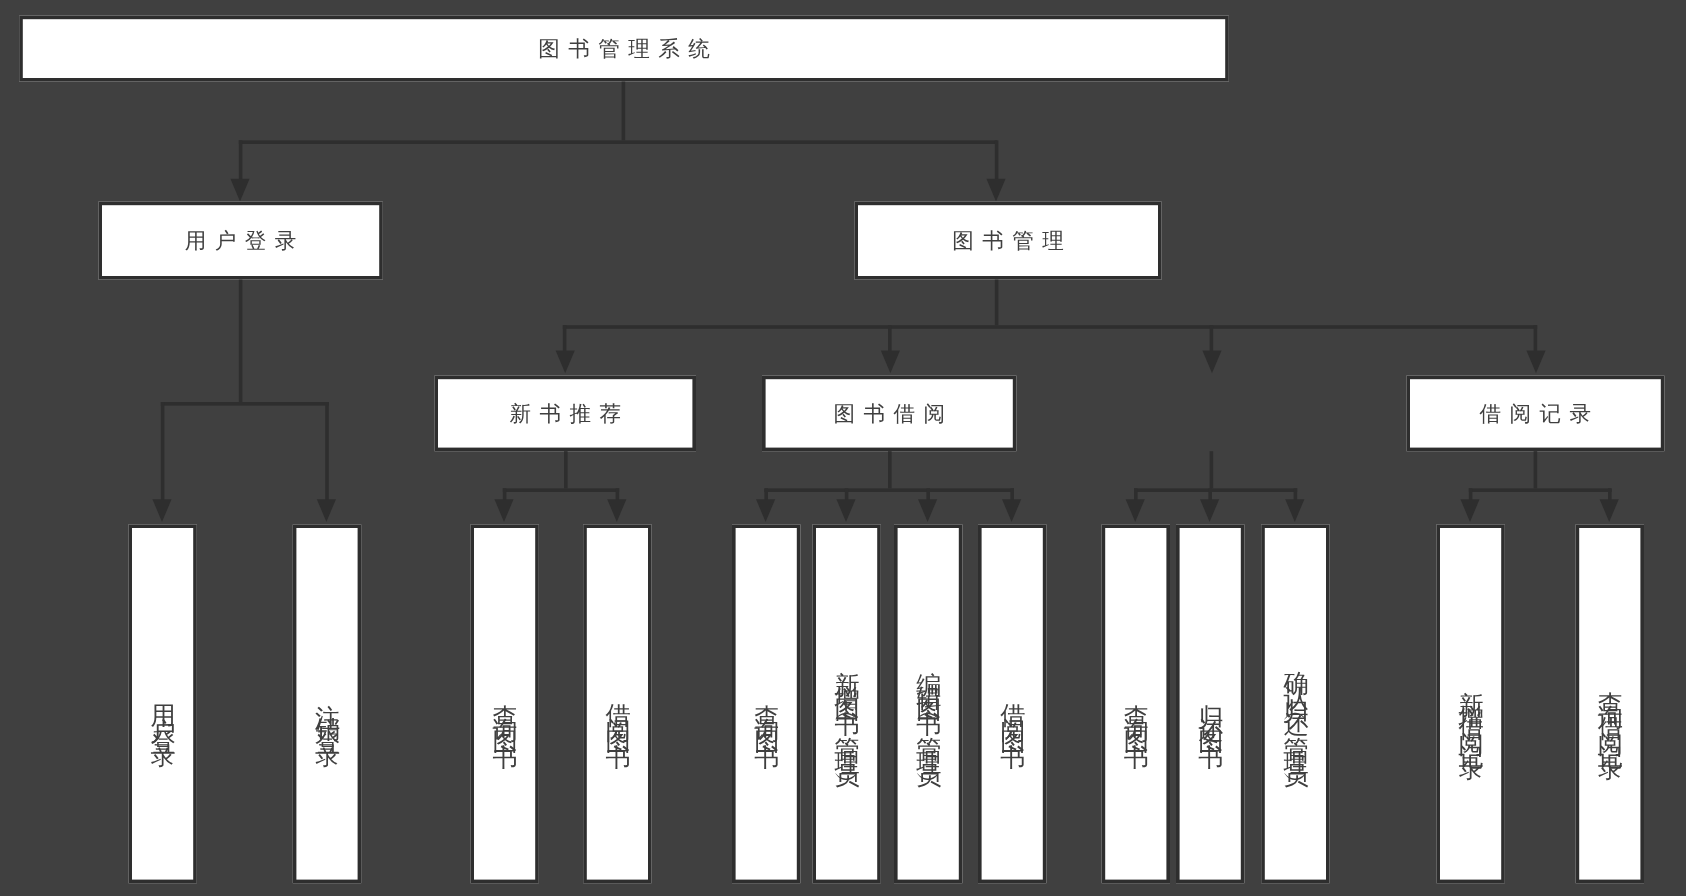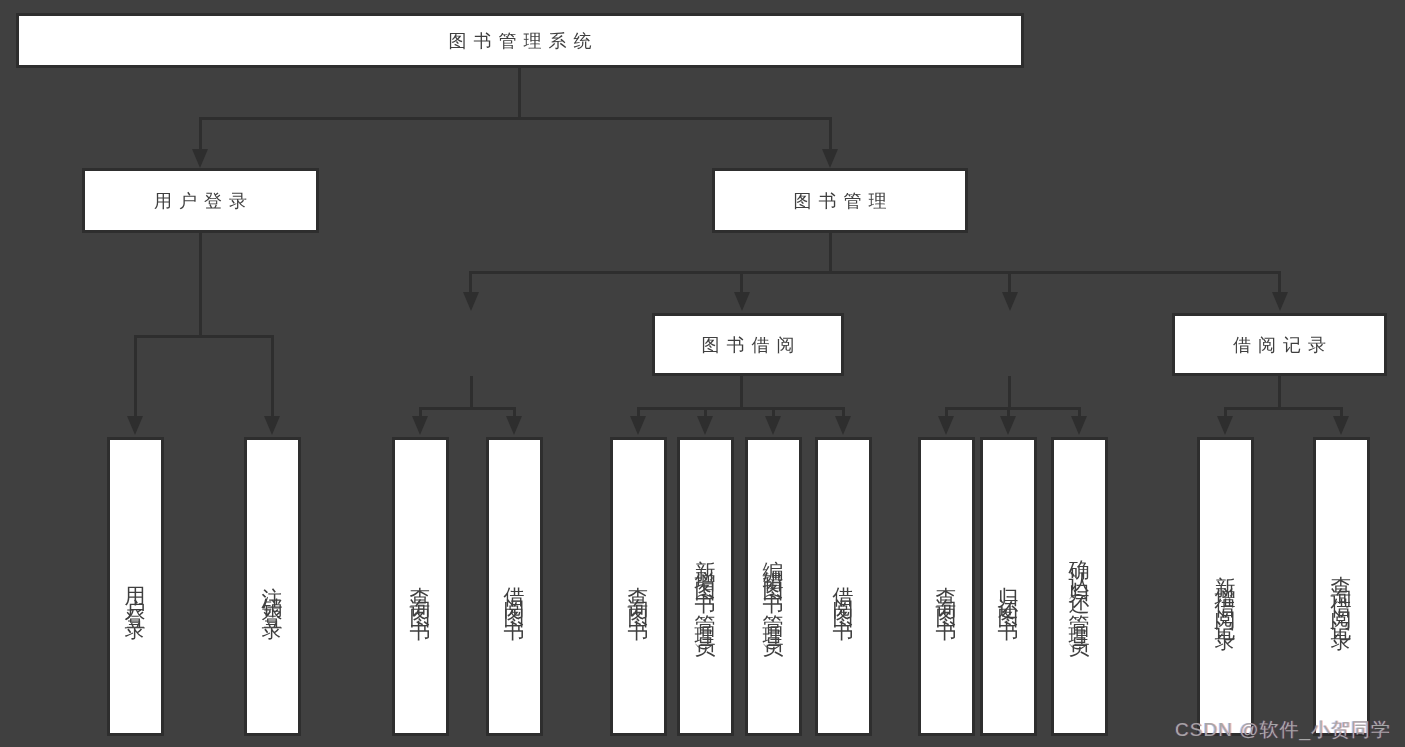--- a/index.html
+++ b/index.html
@@ -59,21 +59,22 @@
   <div class="hl" style="left:469px;top:271px;width:812px"></div>
   <div class="vl" style="left:469px;top:271px;height:25px"></div>
   <div class="ah" style="left:463px;top:292px"></div>
   <div class="vl" style="left:740px;top:271px;height:25px"></div>
   <div class="ah" style="left:734px;top:292px"></div>
   <div class="vl" style="left:1008px;top:271px;height:25px"></div>
   <div class="ah" style="left:1002px;top:292px"></div>
   <div class="vl" style="left:1278px;top:271px;height:25px"></div>
   <div class="ah" style="left:1272px;top:292px"></div>
 
-  <div class="node node-h" style="left:652px;top:313px;width:192px;height:63px">图书借阅</div>
+  <div class="node node-h" style="left:362px;top:313px;width:218px;height:63px">新书推荐</div>
+  <div class="node node-h" style="left:635px;top:313px;width:212px;height:63px">图书借阅</div>
   <div class="node node-h" style="left:1172px;top:313px;width:215px;height:63px">借阅记录</div>
 
   <div class="vl" style="left:470px;top:376px;height:31px"></div>
   <div class="hl" style="left:419px;top:407px;width:97px"></div>
   <div class="vl" style="left:419px;top:407px;height:11px"></div>
   <div class="ah" style="left:412px;top:416px"></div>
   <div class="vl" style="left:513px;top:407px;height:11px"></div>
   <div class="ah" style="left:506px;top:416px"></div>
 
   <div class="vl" style="left:740px;top:376px;height:31px"></div>
@@ -114,15 +115,14 @@
   <div class="node node-v" style="left:745px;top:437px;width:57px;height:299px">编辑图书（管理员）</div>
   <div class="node node-v" style="left:815px;top:437px;width:57px;height:299px">借阅图书</div>
 
   <div class="node node-v" style="left:918px;top:437px;width:57px;height:299px">查询图书</div>
   <div class="node node-v" style="left:980px;top:437px;width:57px;height:299px">归还图书</div>
   <div class="node node-v" style="left:1051px;top:437px;width:57px;height:299px">确认归还（管理员）</div>
 
   <div class="node node-v" style="left:1197px;top:437px;width:57px;height:299px">新增借阅记录</div>
   <div class="node node-v" style="left:1313px;top:437px;width:57px;height:299px">查询借阅记录</div>
 
-  <div class="watermark">CSDN @软件_小贺同学</div>
 
 </div>
 
 </body></html>

